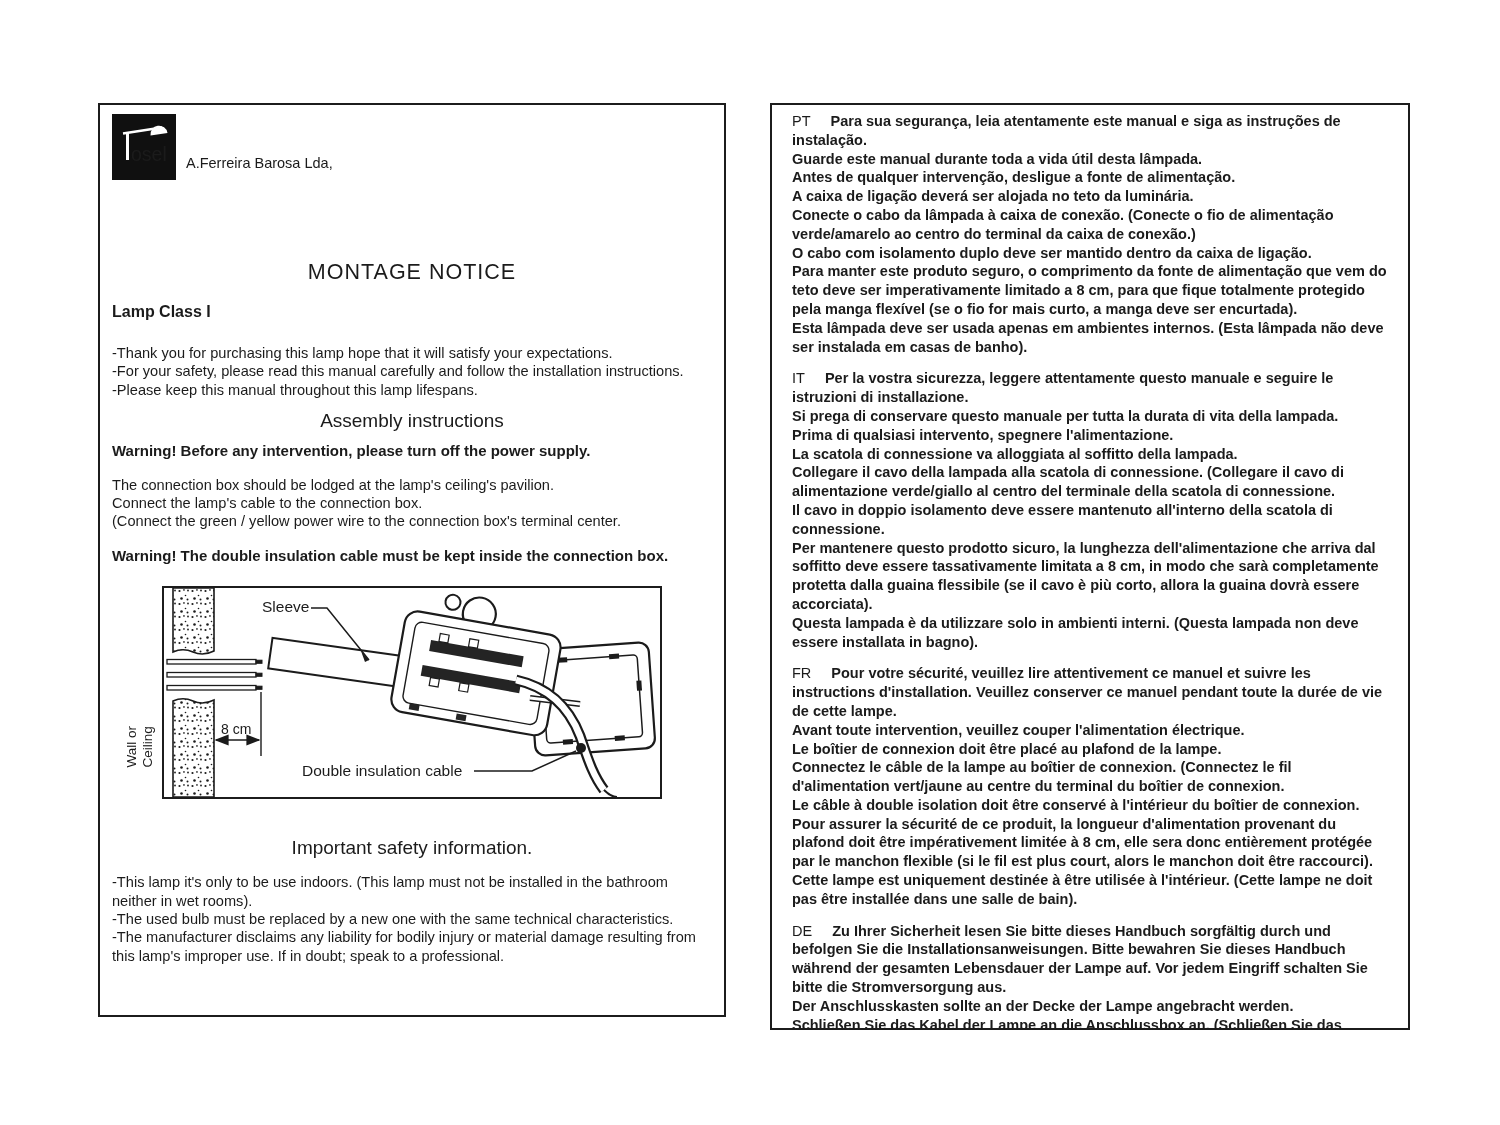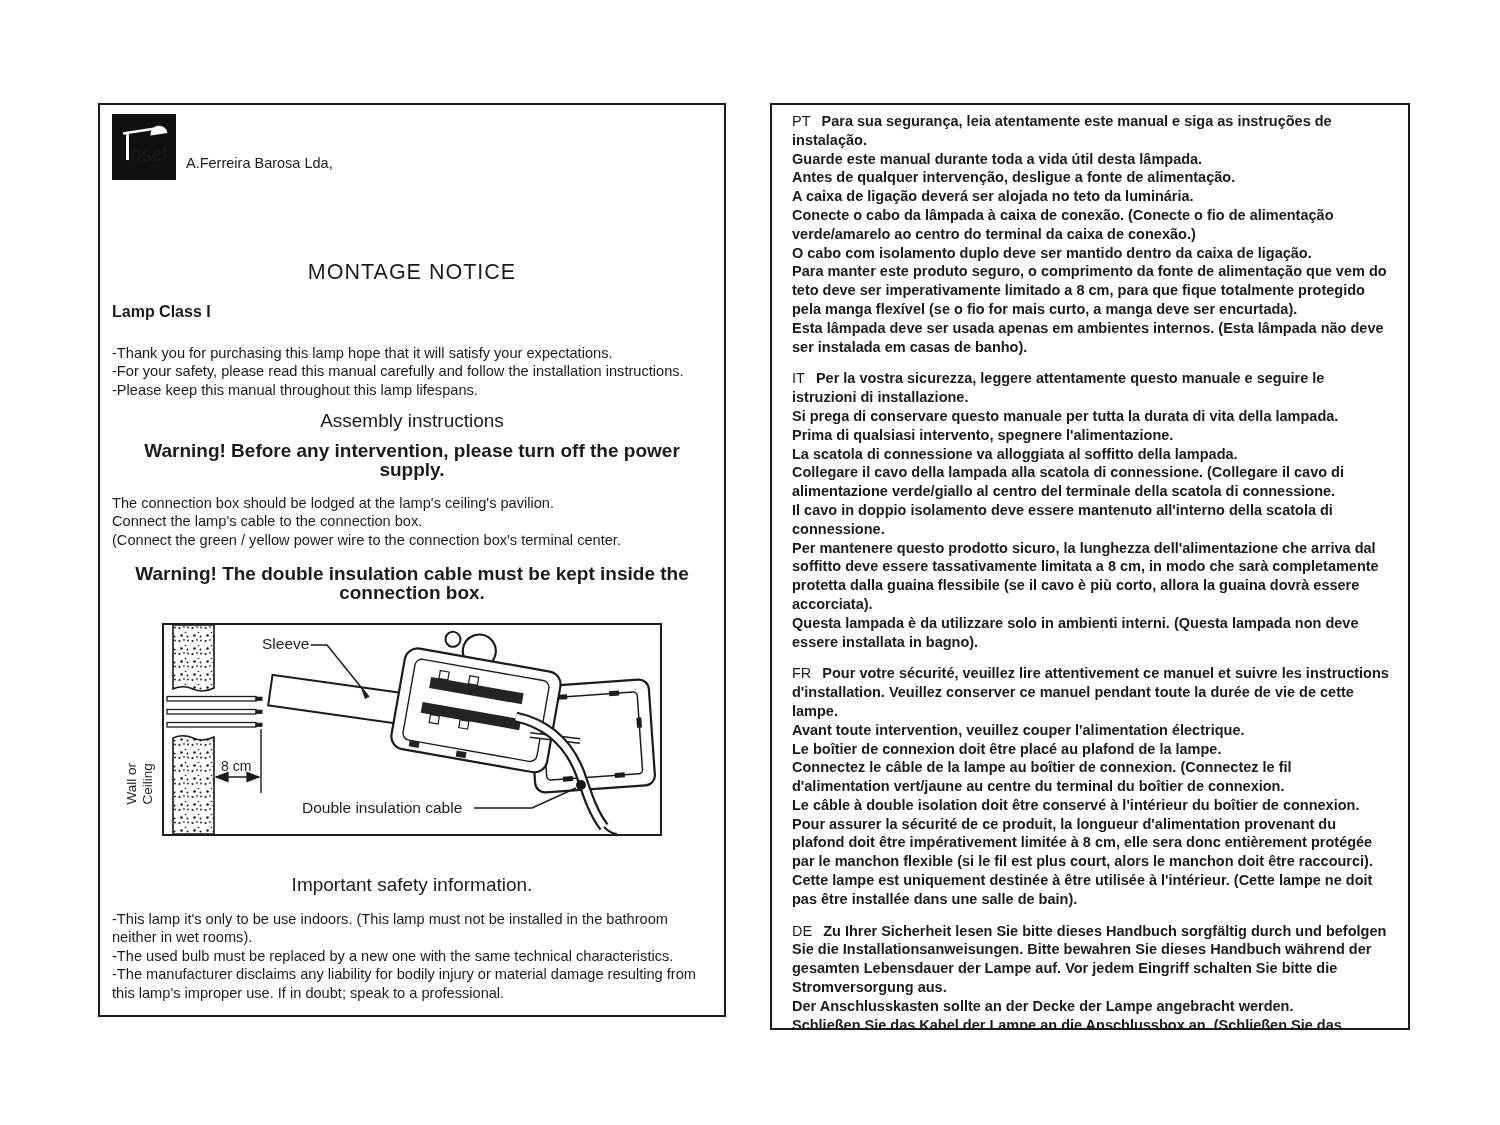--- a/index.html
+++ b/index.html
@@ -23,21 +23,21 @@
   .brand { position:relative; height:132px; }
   .logo  { position:absolute; left:0; top:9px; width:64px; height:66px; background:#101010; }
   .company { position:absolute; left:74px; top:50px; font-size:14.5px; }
   .address { position:absolute; left:0;  top:72px; font-size:14.5px; line-height:18.5px; white-space:pre-line; }
 
   .doc-title    { text-align:center; font-size:21.5px; letter-spacing:1px; margin-top:23px; font-weight:400; }
   .doc-subtitle { text-align:left; font-size:16px;  font-weight:700; margin-top:18px; }
   .body-text    { font-size:14.6px; line-height:18.4px; white-space:pre-line; }
   .intro        { margin-top:23px; }
   .section-title{ text-align:center; font-size:19px; font-weight:400; margin-top:11px; }
-  .warning      { font-size:19px; font-weight:700; margin-top:10px; line-height:18.4px;text-align:center; }
+  .warning      { font-size:15px; font-weight:700; margin-top:10px; line-height:18.4px; }
   .p1           { margin-top:15px; }
   .p2           { margin-top:14px; }
   .warning2     { margin-top:16px; }
 
   
   .diagram-row { position:relative; margin:21px 0 0 50px; width:500px; }
   .diagram-frame {
     width:500px; height:213px;
     border:2px solid #1c1c1c;
     position:relative; background:#fff;
@@ -50,21 +50,21 @@
     transform:rotate(-90deg);
     transform-origin:center;
     text-align:left;
   }
 
   .safety-title { text-align:center; font-size:19px; font-weight:400; margin-top:38px; }
   .safety-p     { margin-top:14px; }
 
   
   .lang-section { font-size:14.5px; line-height:18.8px; margin-bottom:13px; }
-  .lang-code    { padding-right:11px; }
+  .lang-code    { padding-right:20px; }
   .lang-text    { white-space:pre-line;font-weight:bold; }
 
   svg text { font-family:"Liberation Sans", sans-serif; fill:#1b1b1b; }
 </style>
 </head>
 <body>
 
 <div class="panel panel-left">
 
   <div class="brand">

